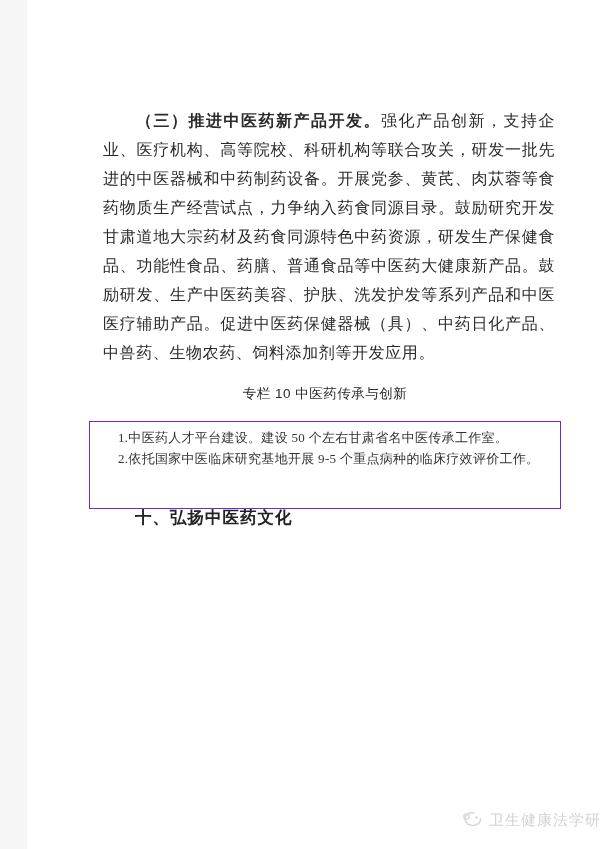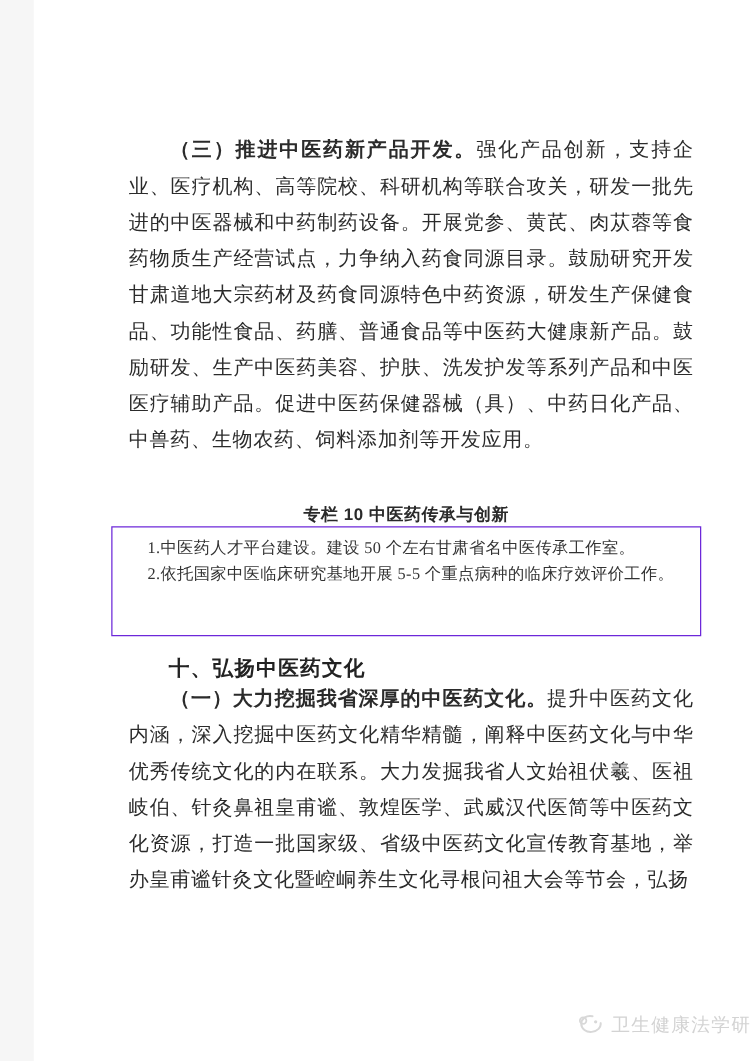--- a/index.html
+++ b/index.html
@@ -26,24 +26,24 @@
     text-justify: inter-ideograph;
     text-indent: 33px;
     margin: 0;
   }
   .body-para .lead { font-weight: bold; }
   #para-section3 { top: 106px; }
   #para-section1 { top: 545px; }
 
   .box-title {
     position: absolute;
-    top: 403px; left: 62px; width: 472px;
+    top: 385px; left: 62px; width: 472px;
     text-align: center;
     font-family: "Liberation Sans", sans-serif;
-    font-weight: bold;
+    font-weight: normal;
     font-size: 13.5px;
     letter-spacing: 0.5px;
     color: #2a2a2a;
     margin: 0;
   }
   .callout-box {
     position: absolute;
     top: 421px; left: 62px;
     width: 472px; height: 88px;
     box-sizing: border-box;
@@ -53,21 +53,21 @@
     line-height: 21px;
     letter-spacing: 0.3px;
     color: #333333;
     text-align: justify;
     text-justify: inter-ideograph;
   }
   .callout-box p { margin: 0; text-indent: 24px; }
 
   .section-heading {
     position: absolute;
-    top: 524px; left: 108px;
+    top: 507px; left: 108px;
     font-family: "Liberation Sans", sans-serif;
     font-weight: bold;
     font-size: 16.5px;
     letter-spacing: 1px;
     color: #222222;
     margin: 0;
   }
 
   .footer-watermark {
     position: absolute;
@@ -87,26 +87,25 @@
 <body>
 
 <div class="page">
 
   <p class="body-para" id="para-section3"><span class="lead">（三）推进中医药新产品开发。</span><span>强化产品创新，支持企业、医疗机构、高等院校、科研机构等联合攻关，研发一批先进的中医器械和中药制药设备。开展党参、黄芪、肉苁蓉等食药物质生产经营试点，力争纳入药食同源目录。鼓励研究开发甘肃道地大宗药材及药食同源特色中药资源，研发生产保健食品、功能性食品、药膳、普通食品等中医药大健康新产品。鼓励研发、生产中医药美容、护肤、洗发护发等系列产品和中医医疗辅助产品。促进中医药保健器械（具）、中药日化产品、中兽药、生物农药、饲料添加剂等开发应用。</span></p>
 
   <p class="box-title">专栏 10 中医药传承与创新</p>
 
   <div class="callout-box">
     <p>1.中医药人才平台建设。建设 50 个左右甘肃省名中医传承工作室。</p>
-    <p>2.依托国家中医临床研究基地开展 5-5 个重点病种的临床疗效评价工作。</p>
+    <p>2.依托国家中医临床研究基地开展 9-5 个重点病种的临床疗效评价工作。</p>
   </div>
 
   <h2 class="section-heading">十、弘扬中医药文化</h2>
 
-  <p class="body-para" id="para-section1"><span class="lead">（一）大力挖掘我省深厚的中医药文化。</span><span>提升中医药文化内涵，深入挖掘中医药文化精华精髓，阐释中医药文化与中华优秀传统文化的内在联系。大力发掘我省人文始祖伏羲、医祖岐伯、针灸鼻祖皇甫谧、敦煌医学、武威汉代医简等中医药文化资源，打造一批国家级、省级中医药文化宣传教育基地，举办皇甫谧针灸文化暨崆峒养生文化寻根问祖大会等节会，弘扬</span></p>
 
   <div class="footer-watermark">
     <span>
       <svg width="24" height="20" viewBox="0 0 24 20" fill="none" xmlns="http://www.w3.org/2000/svg">
         <path d="M14 3 C9 2 5 5 5 9 C5 13 9 16 13.5 15.5 C18 15 21 12 20.5 8.5" stroke="#d8d8d8" stroke-width="1.6" stroke-linecap="round"></path>
         <circle cx="6.5" cy="6.5" r="2.6" stroke="#d8d8d8" stroke-width="1.4"></circle>
         <circle cx="16.5" cy="7.5" r="1.3" fill="#d8d8d8"></circle>
       </svg>
     </span>
     <span>卫生健康法学研究</span>

